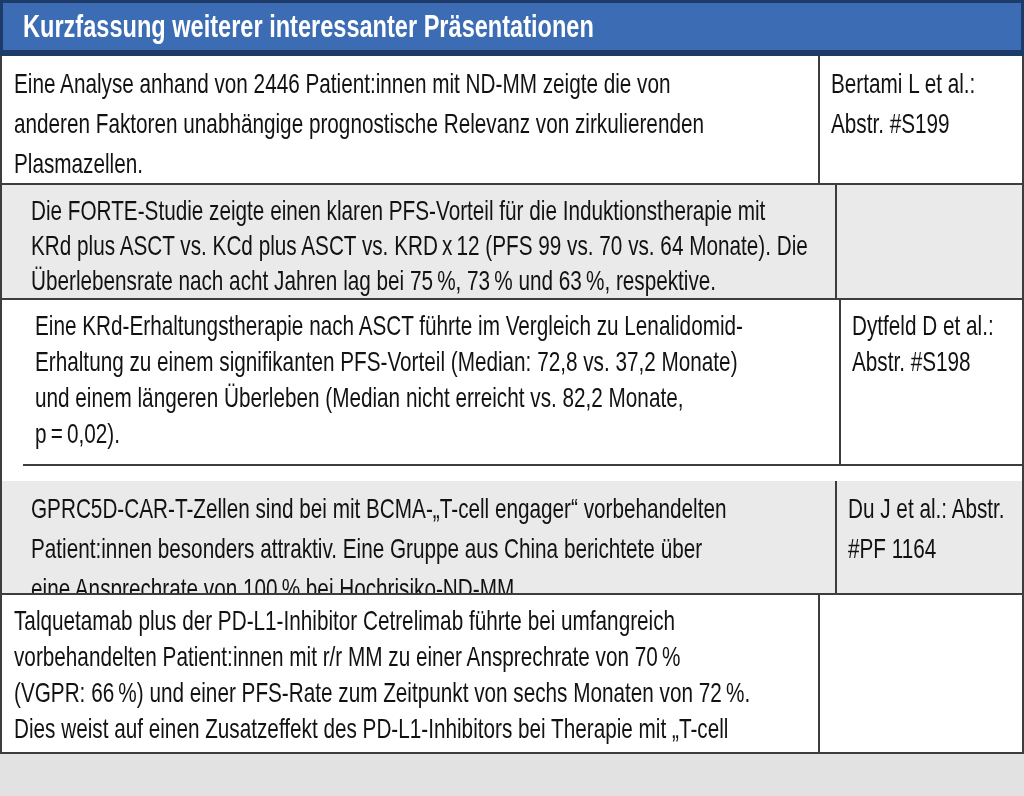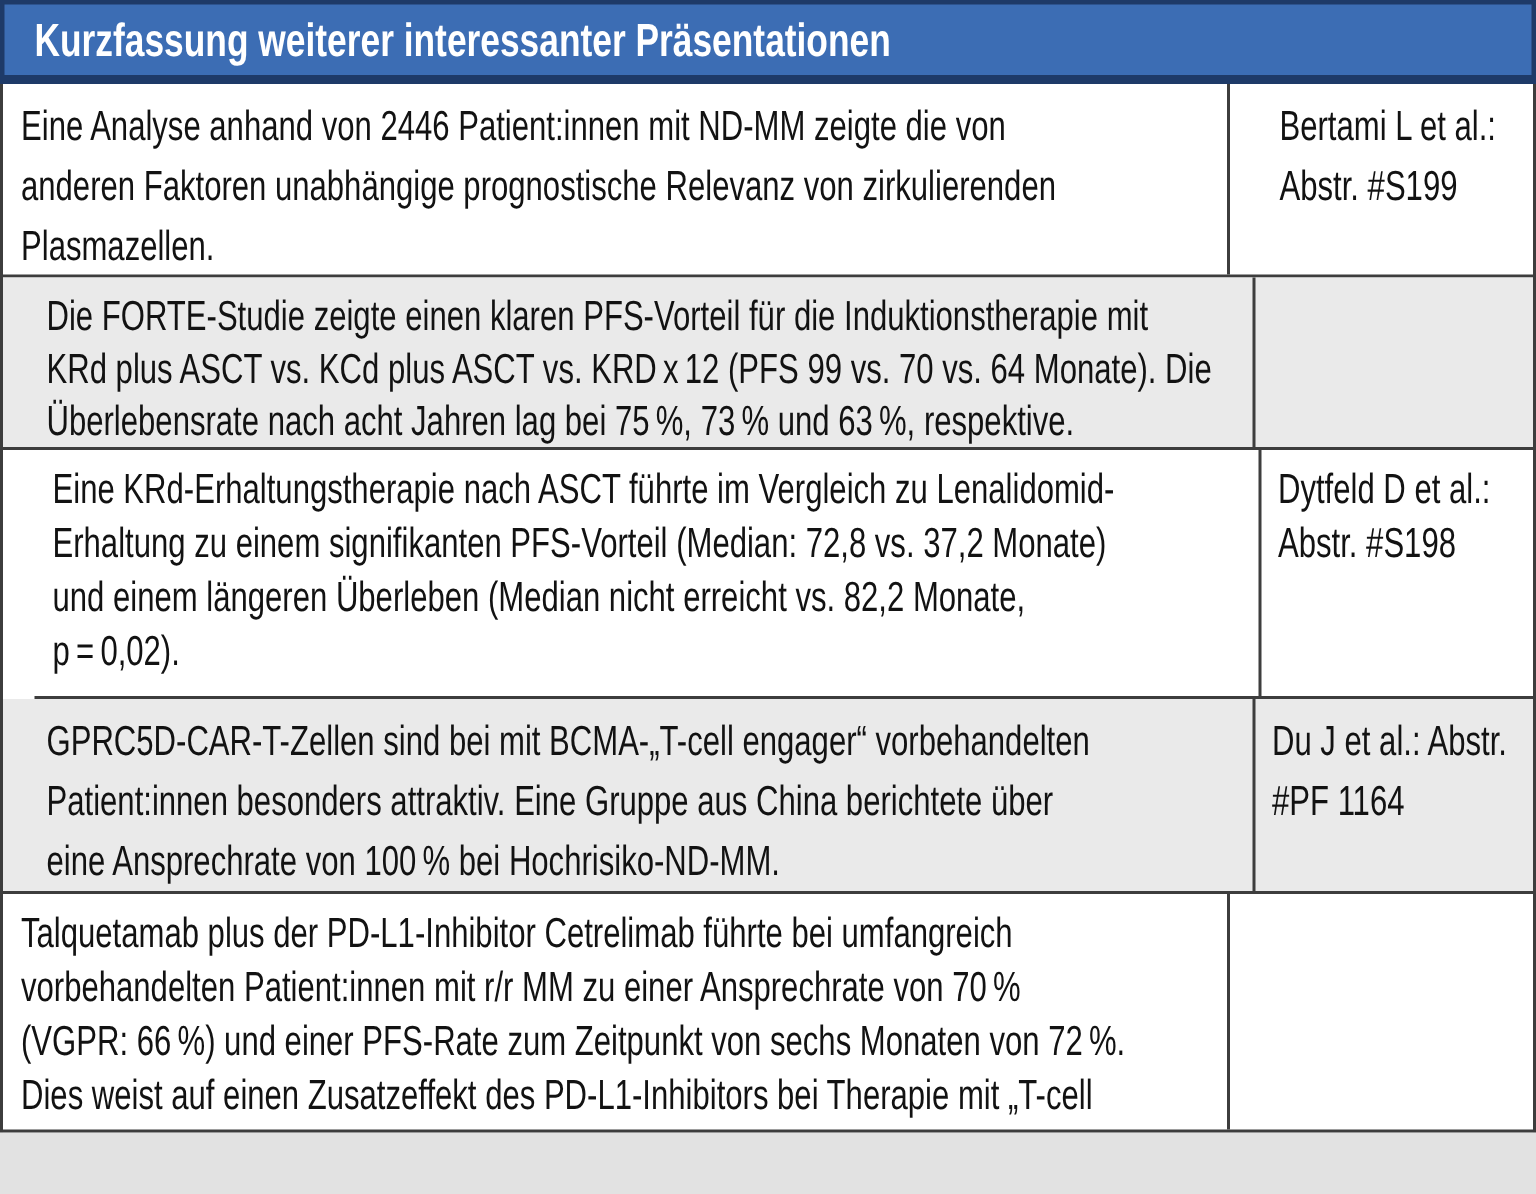--- a/index.html
+++ b/index.html
@@ -41,24 +41,24 @@
     border-right: 2px solid var(--grid, #3d3d3d);
     background: #ffffff;
   }
   .row {
     box-sizing: border-box;
     display: flex;
     border-bottom: 2px solid var(--grid, #3d3d3d);
     background: #ffffff;
   }
   .row.alt { background: var(--row_alt_bg, #eaeaea); padding-left: 17px; }
-  .r1 { height: 129px; gap: 22px; }
+  .r1 { height: 129px; }
   .r2 { height: 115px; }
   .r3 { height: 166px; margin-left: 21px; }
-  .r4 { height: 130px; }
+  .r4 { height: 114px; margin-top: 15px; }
   .r5 { height: 159px; }
 
   .cell { box-sizing: border-box; overflow: hidden; }
   .cell.left {
     width: 818px;
     border-right: 2px solid var(--grid, #3d3d3d);
     padding: 8px 0 0 12px;
   }
   .cell.right { flex: 1; padding: 8px 0 0 11px; }
 

